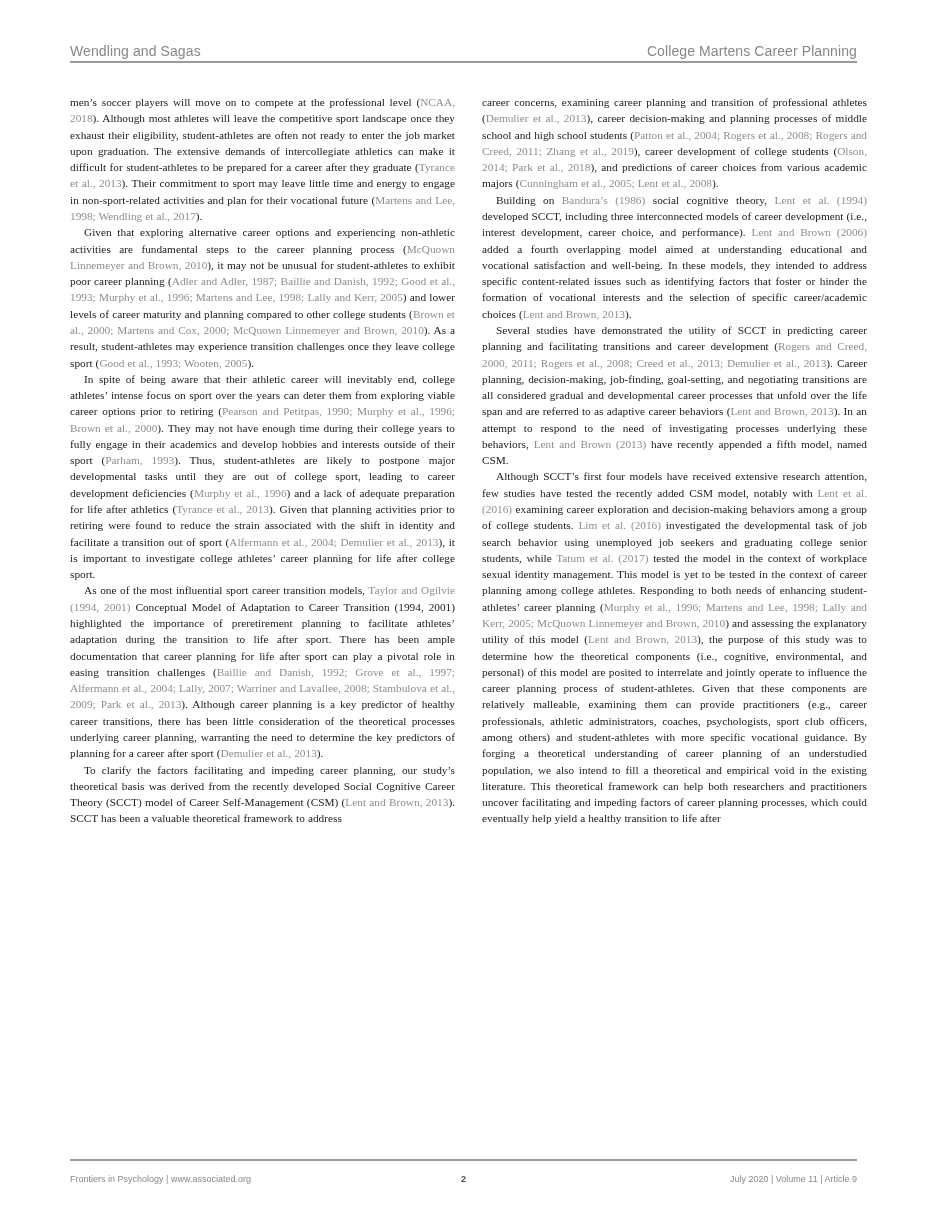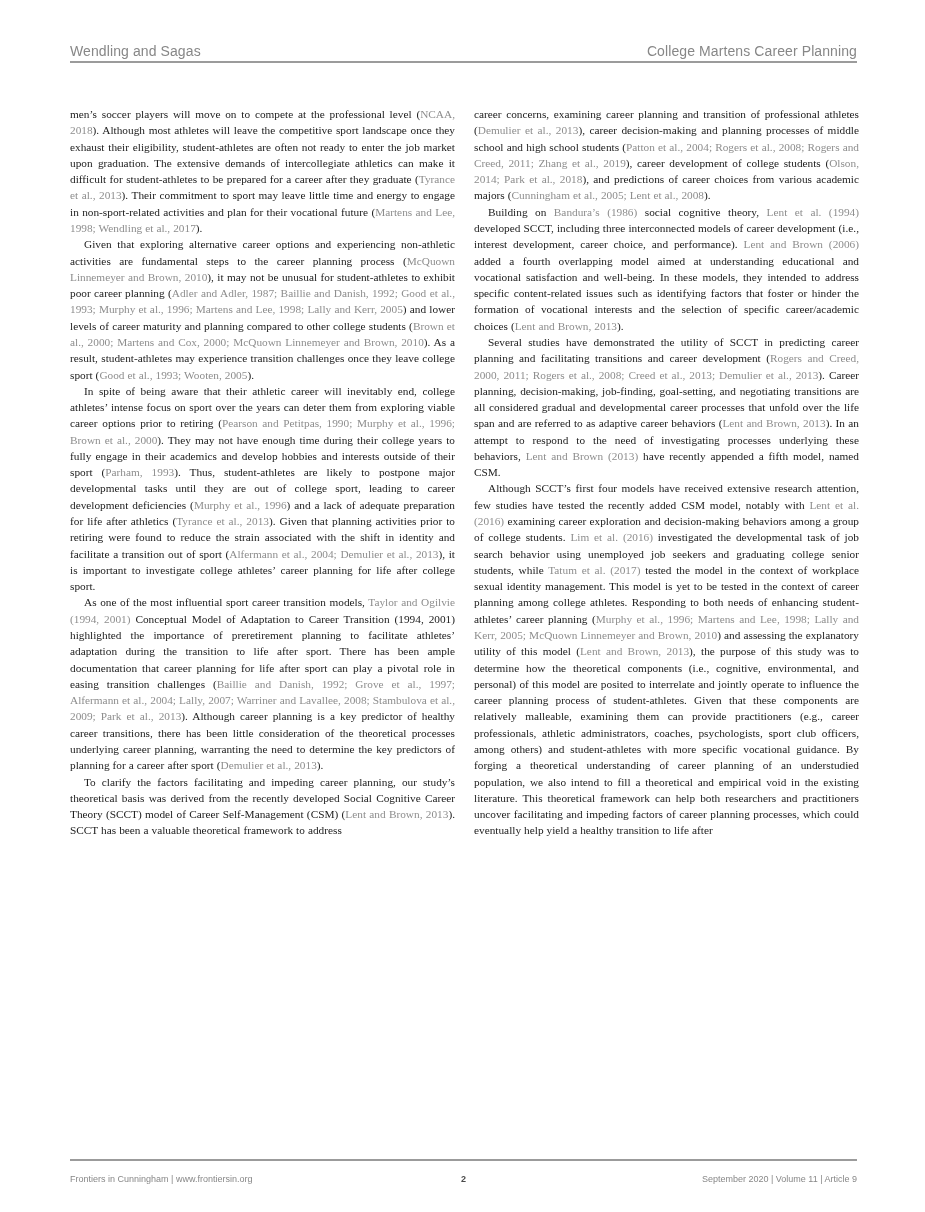--- a/index.html
+++ b/index.html
@@ -30,22 +30,21 @@
     position: absolute;
     left: 0; right: 0; top: 61px;
     height: 2px;
     background: #9b9b9b;
   }
   
   .columns {
     position: absolute;
     left: 0; right: 0; top: 94px;
     display: flex;
-    gap: 19px;
-    margin-top: 12px;
+    gap: 27px;
   }
   .col {
     width: 385px;
     flex: 0 0 385px;
   }
   .para {
     margin: 0;
     font-size: 11.3px;
     line-height: 16.28px;
     text-align: justify;
@@ -95,18 +94,18 @@
     <div class="col">
         <p class="para noindent"><span>career concerns, examining career planning and transition of professional athletes (</span><span class="cite">Demulier et al., 2013</span><span>), career decision-making and planning processes of middle school and high school students (</span><span class="cite">Patton et al., 2004; Rogers et al., 2008; Rogers and Creed, 2011; Zhang et al., 2019</span><span>), career development of college students (</span><span class="cite">Olson, 2014; Park et al., 2018</span><span>), and predictions of career choices from various academic majors (</span><span class="cite">Cunningham et al., 2005; Lent et al., 2008</span><span>).</span></p>
         <p class="para"><span>Building on </span><span class="cite">Bandura’s (1986)</span><span> social cognitive theory, </span><span class="cite">Lent et al. (1994)</span><span> developed SCCT, including three interconnected models of career development (i.e., interest development, career choice, and performance). </span><span class="cite">Lent and Brown (2006)</span><span> added a fourth overlapping model aimed at understanding educational and vocational satisfaction and well-being. In these models, they intended to address specific content-related issues such as identifying factors that foster or hinder the formation of vocational interests and the selection of specific career/academic choices (</span><span class="cite">Lent and Brown, 2013</span><span>).</span></p>
         <p class="para"><span>Several studies have demonstrated the utility of SCCT in predicting career planning and facilitating transitions and career development (</span><span class="cite">Rogers and Creed, 2000, 2011; Rogers et al., 2008; Creed et al., 2013; Demulier et al., 2013</span><span>). Career planning, decision-making, job-finding, goal-setting, and negotiating transitions are all considered gradual and developmental career processes that unfold over the life span and are referred to as adaptive career behaviors (</span><span class="cite">Lent and Brown, 2013</span><span>). In an attempt to respond to the need of investigating processes underlying these behaviors, </span><span class="cite">Lent and Brown (2013)</span><span> have recently appended a fifth model, named CSM.</span></p>
         <p class="para"><span>Although SCCT’s first four models have received extensive research attention, few studies have tested the recently added CSM model, notably with </span><span class="cite">Lent et al. (2016)</span><span> examining career exploration and decision-making behaviors among a group of college students. </span><span class="cite">Lim et al. (2016)</span><span> investigated the developmental task of job search behavior using unemployed job seekers and graduating college senior students, while </span><span class="cite">Tatum et al. (2017)</span><span> tested the model in the context of workplace sexual identity management. This model is yet to be tested in the context of career planning among college athletes. Responding to both needs of enhancing student-athletes’ career planning (</span><span class="cite">Murphy et al., 1996; Martens and Lee, 1998; Lally and Kerr, 2005; McQuown Linnemeyer and Brown, 2010</span><span>) and assessing the explanatory utility of this model (</span><span class="cite">Lent and Brown, 2013</span><span>), the purpose of this study was to determine how the theoretical components (i.e., cognitive, environmental, and personal) of this model are posited to interrelate and jointly operate to influence the career planning process of student-athletes. Given that these components are relatively malleable, examining them can provide practitioners (e.g., career professionals, athletic administrators, coaches, psychologists, sport club officers, among others) and student-athletes with more specific vocational guidance. By forging a theoretical understanding of career planning of an understudied population, we also intend to fill a theoretical and empirical void in the existing literature. This theoretical framework can help both researchers and practitioners uncover facilitating and impeding factors of career planning processes, which could eventually help yield a healthy transition to life after</span></p>
       </div>
   </div>
 
   <div class="footer-rule"></div>
   <div class="running-footer">
-    <span class="footer-left">Frontiers in Cunningham | www.frontiersin.org</span>
+    <span class="footer-left">Frontiers in Psychology | www.associated.org</span>
     <span class="footer-page">2</span>
-    <span class="footer-right">September 2020 | Volume 11 | Article 9</span>
+    <span class="footer-right">July 2020 | Volume 11 | Article 9</span>
   </div>
 
 </div>
 
 </body></html>

